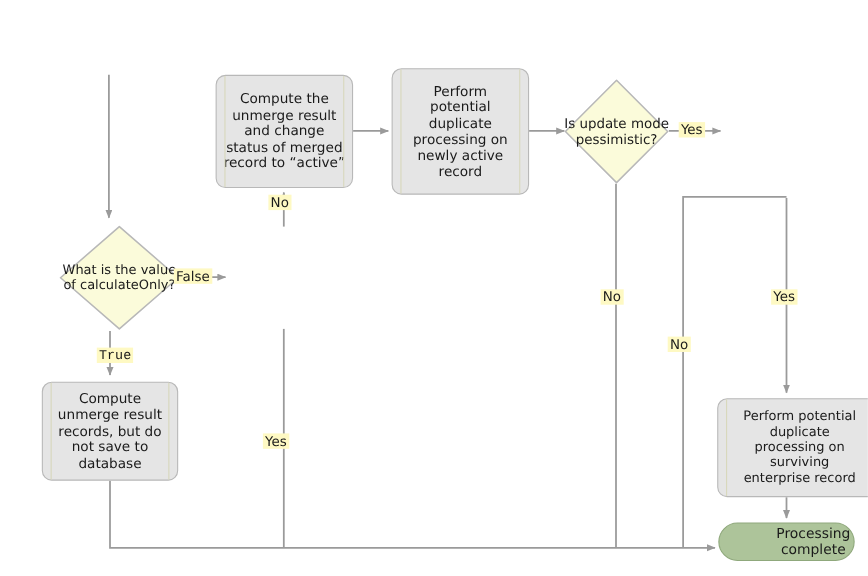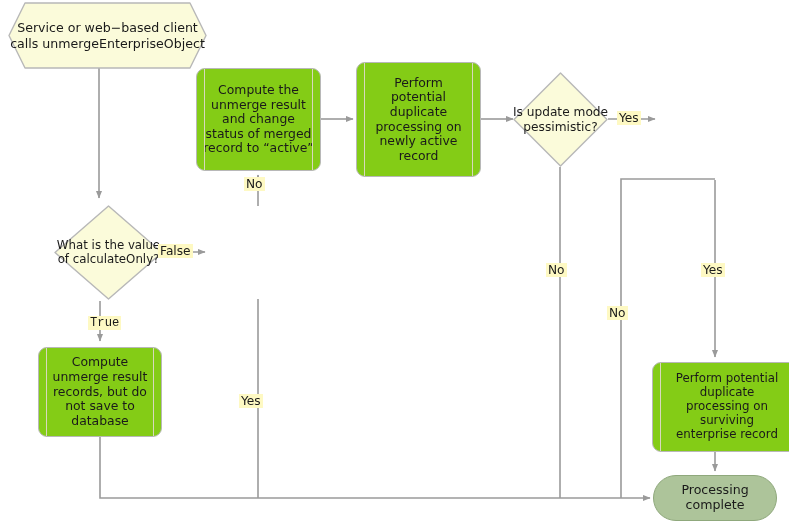--- a/index.html
+++ b/index.html
@@ -36,21 +36,21 @@
     z-index: 3;
   }
   .node .label {
     display: block;
     white-space: pre-line;
     padding: 0 3px;
   }
 
   
   .proc {
-    background: #84cc16;
+    background: #e5e5e5;
     border: 1px solid #b8b8b8;
     border-radius: 9px;
     font-size: 12.4px;
   }
   .proc::before,
   .proc::after {
     content: "";
     position: absolute;
     top: 0;
     bottom: 0;
@@ -170,28 +170,20 @@
       <path d="M715,180 L715,357" marker-end="url(#arrow)"></path>
 
       
       <path d="M715,452 L715,471" marker-end="url(#arrow)"></path>
 
       
       <path d="M100,437 L100,498 L650,498" marker-end="url(#arrow)"></path>
     </g>
   </svg>
 
-  <div class="hexwrap" style="left:8px; top:2px; width:199px; height:67px;">
-    <svg width="199" height="67" viewBox="0 0 199 67">
-      <path d="M17,1 L182,1 L198,33.5 L182,66 L17,66 L1,33.5 Z" fill="#fbfbda" stroke="#b8b8b8" stroke-width="1.4" stroke-linejoin="round"></path>
-    </svg>
-    <div class="hextext">Service or web−based
-client calls
-unmergeEnterpriseObject</div>
-  </div>
 
   <div class="node proc" style="left:196px; top:68px; width:125px; height:103px;">
     <span class="label">Compute the
 unmerge result
 and change
 status of merged
 record to “active”</span>
   </div>
 
   <div class="node proc" style="left:356px; top:62px; width:125px; height:115px;justify-content:center;">
@@ -232,21 +224,21 @@
   </div>
 
   <div class="node proc" style="left:652px; top:362px; width:150px; height:90px;">
     <span class="label" style="font-size:11.8px;">Perform potential
 duplicate
 processing on
 surviving
 enterprise record</span>
   </div>
 
-  <div class="node terminal" style="left:653px; top:475px; width:124px; height:46px;">
+  <div class="node terminal" style="left:653px; top:475px; width:124px; height:35px;justify-content:flex-end;">
     <span class="label">Processing
 complete</span>
   </div>
 
   <span class="edge-label" style="left:158px; top:244px;">False</span>
 
   <span class="edge-label" style="left:88px; top:316px;font-family:Liberation Mono, monospace;">True</span>
 
   <span class="edge-label" style="left:244px; top:177px;">No</span>
 

